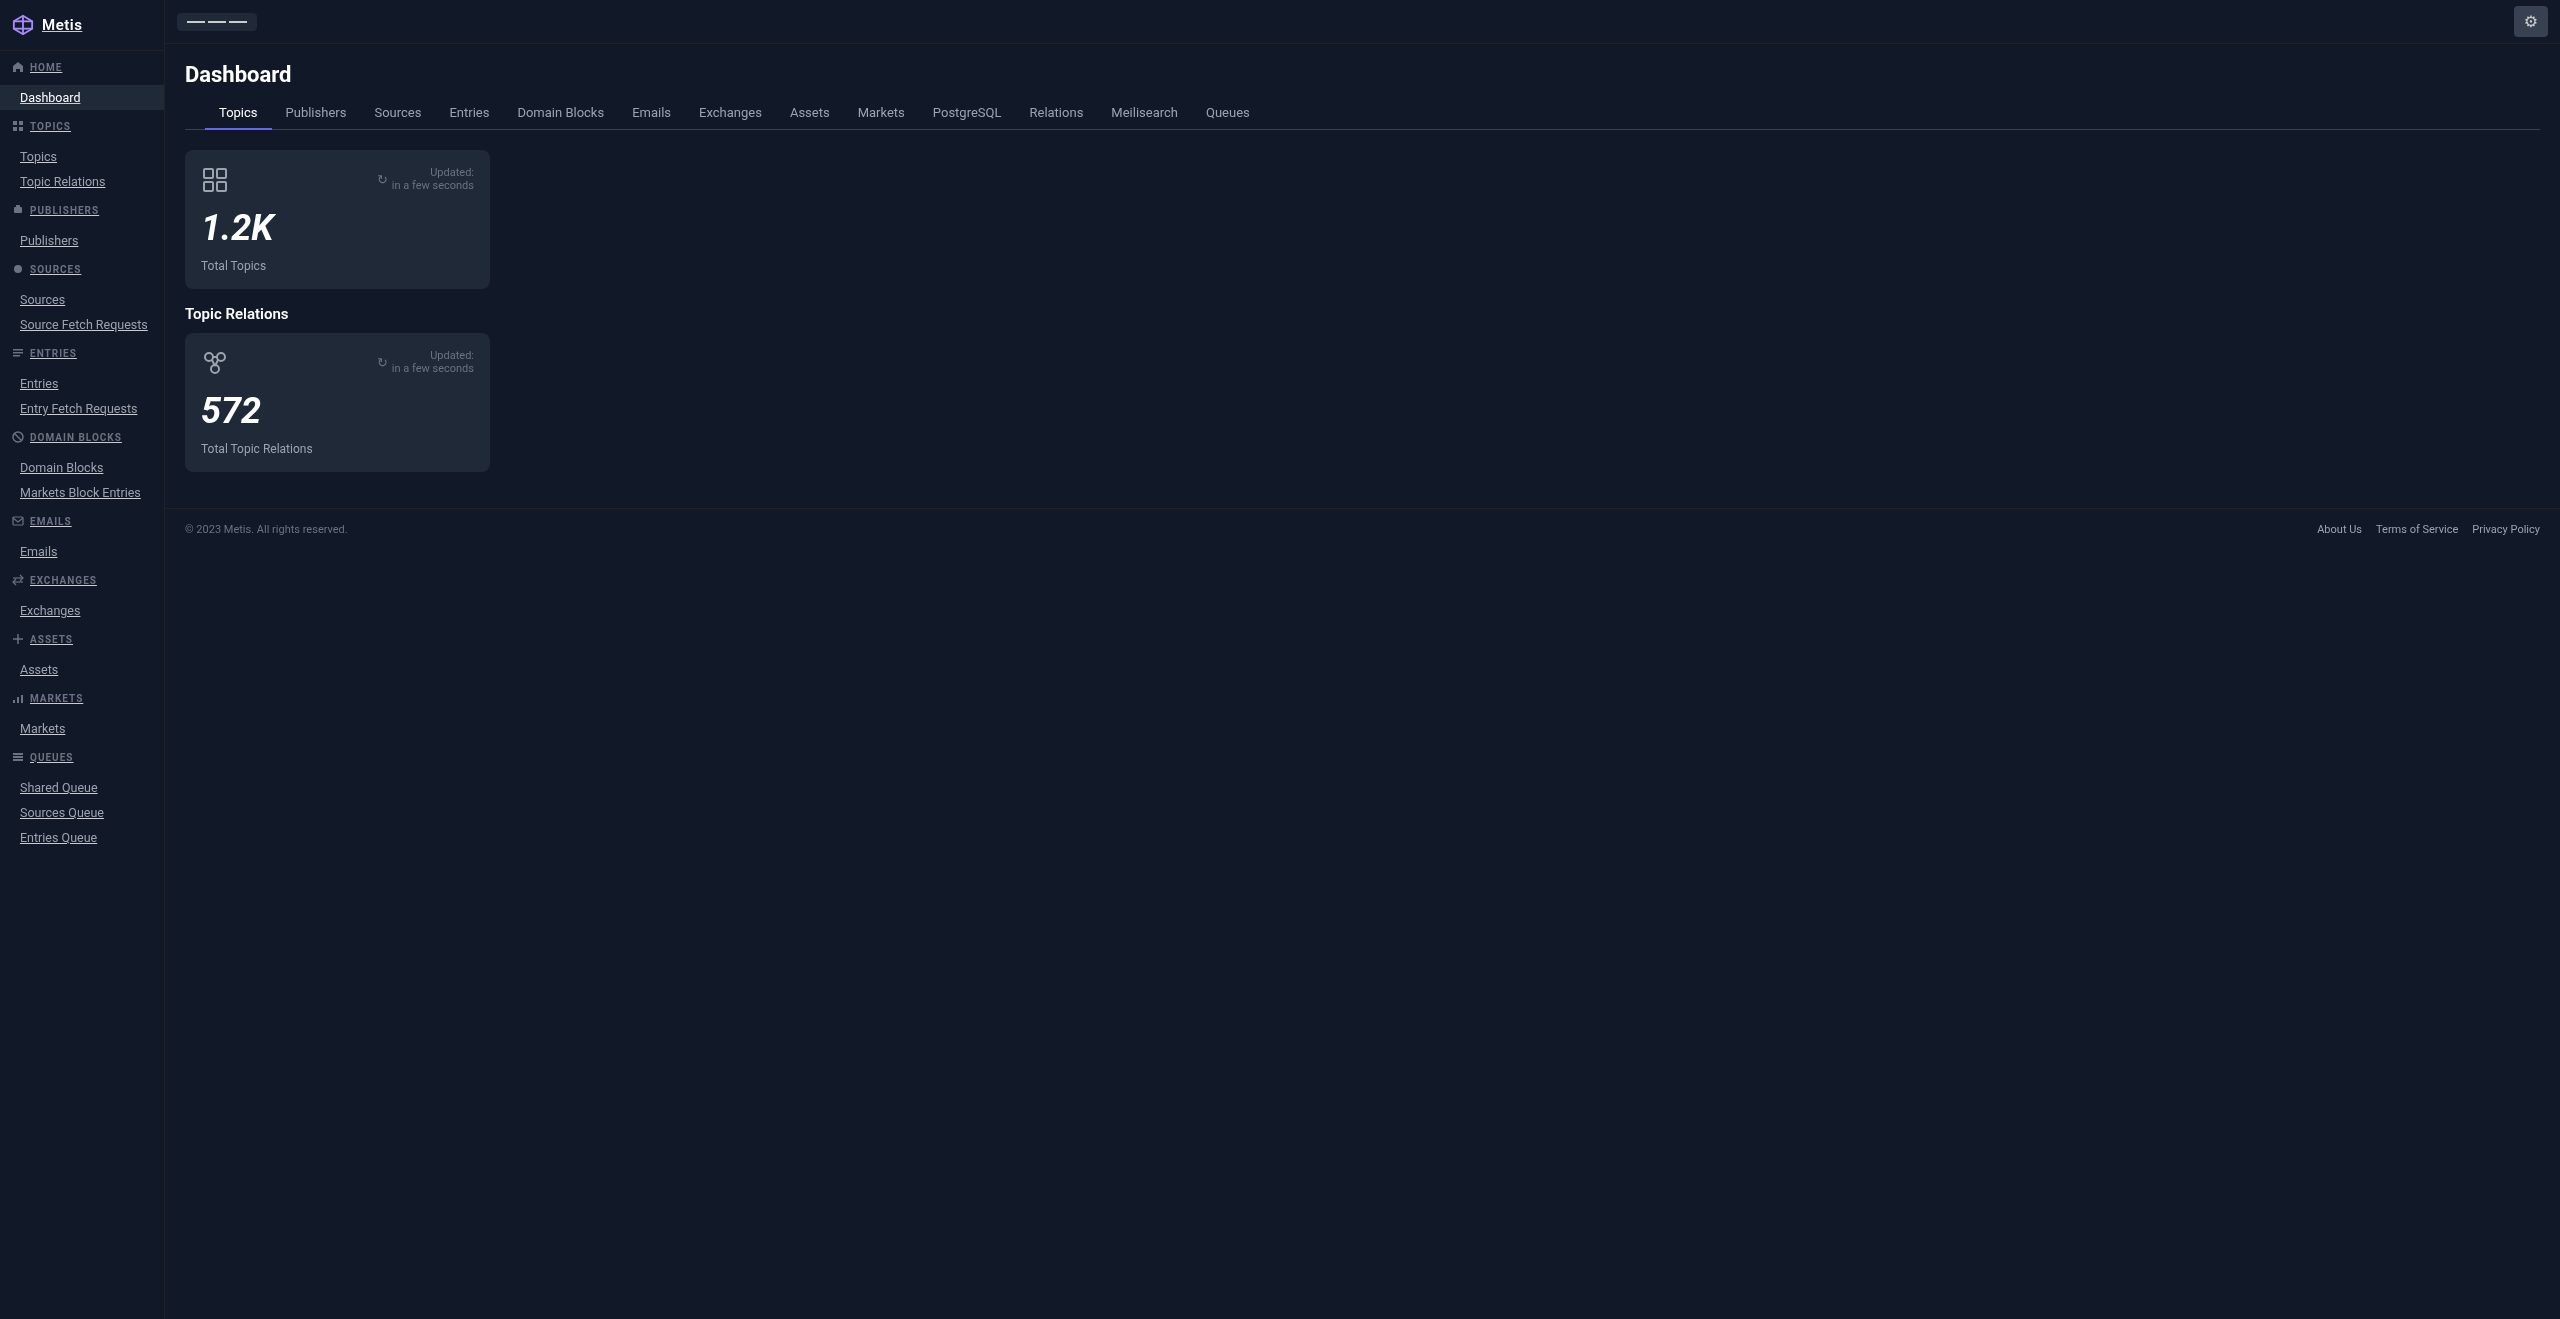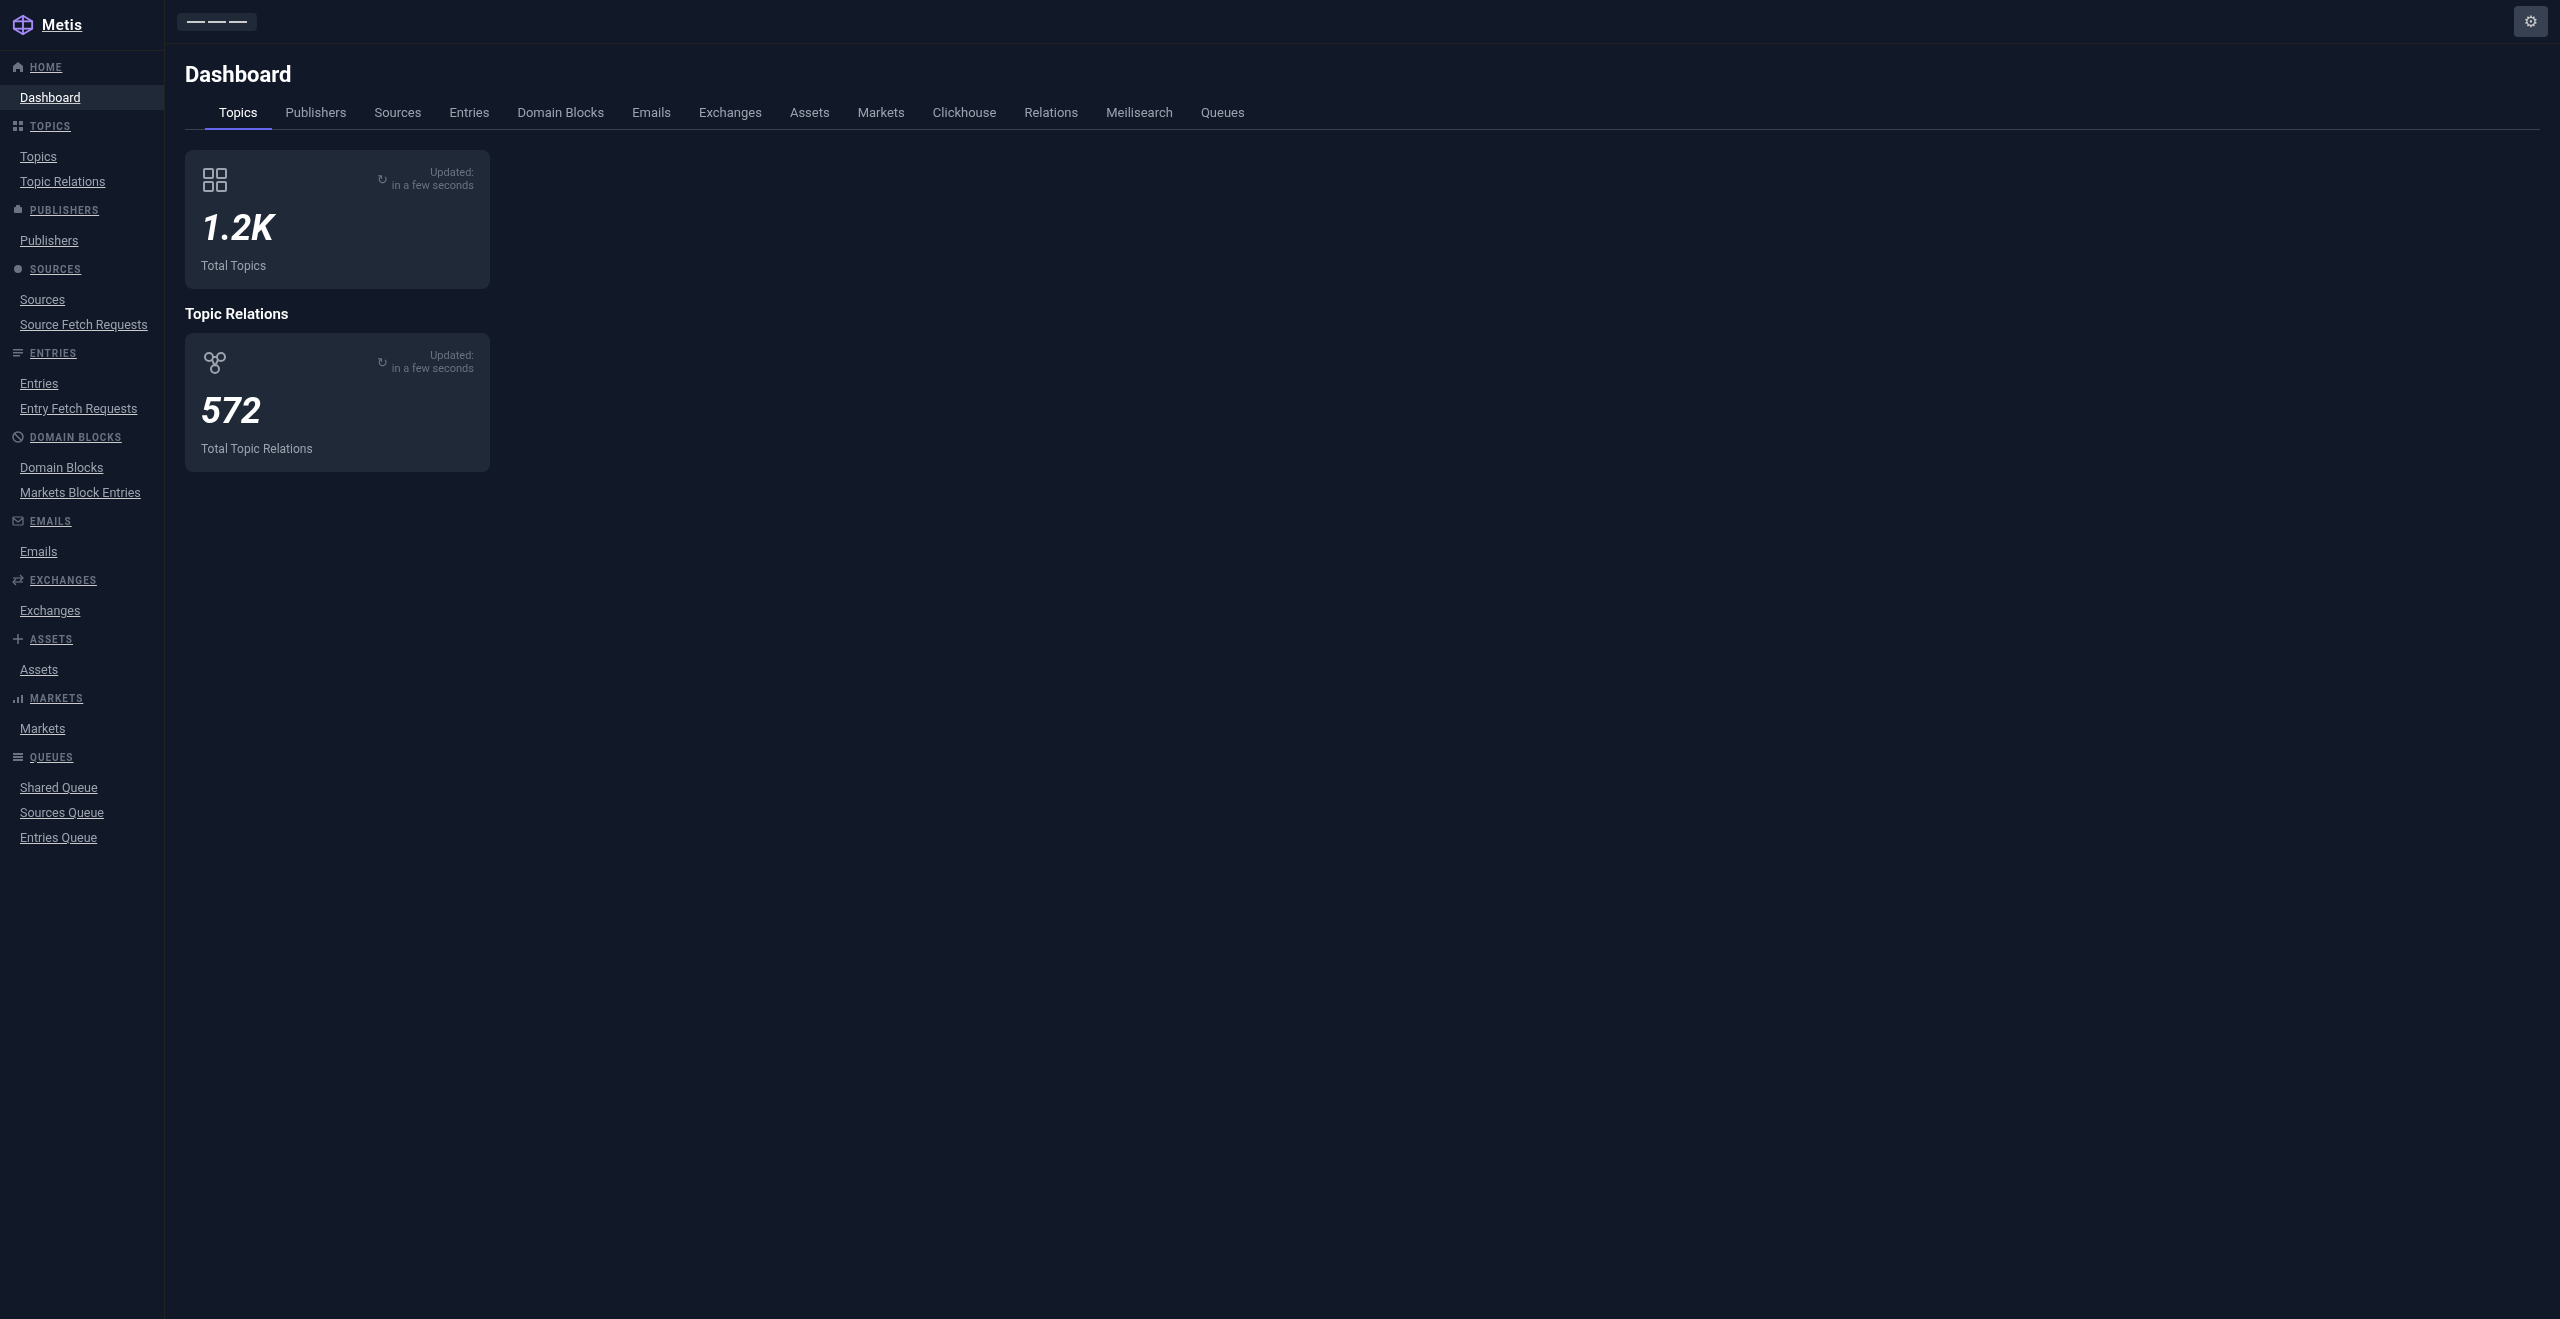--- a/index.html
+++ b/index.html
@@ -206,21 +206,21 @@
       <nav class="nav-tabs">
         <div class="nav-tab active">Topics</div>
         <div class="nav-tab">Publishers</div>
         <div class="nav-tab">Sources</div>
         <div class="nav-tab">Entries</div>
         <div class="nav-tab">Domain Blocks</div>
         <div class="nav-tab">Emails</div>
         <div class="nav-tab">Exchanges</div>
         <div class="nav-tab">Assets</div>
         <div class="nav-tab">Markets</div>
-        <div class="nav-tab">Clickhouse</div>
+        <div class="nav-tab">PostgreSQL</div>
         <div class="nav-tab">Relations</div>
         <div class="nav-tab">Meilisearch</div>
         <div class="nav-tab">Queues</div>
       </nav>
     </div>
 
     <div class="dashboard-body">
 
       <div class="card">
         <div class="card-header">
@@ -265,14 +265,22 @@
               <div>in a few seconds</div>
             </div>
           </div>
         </div>
         <div class="card-value">572</div>
         <div class="card-label">Total Topic Relations</div>
       </div>
 
     </div>
 
+    <div class="footer">
+      <span>© 2023 Metis. All rights reserved.</span>
+      <div class="footer-links">
+        <a class="footer-link">About Us</a>
+        <a class="footer-link">Terms of Service</a>
+        <a class="footer-link">Privacy Policy</a>
+      </div>
+    </div>
   </div>
 </div>
 
 </body></html>

